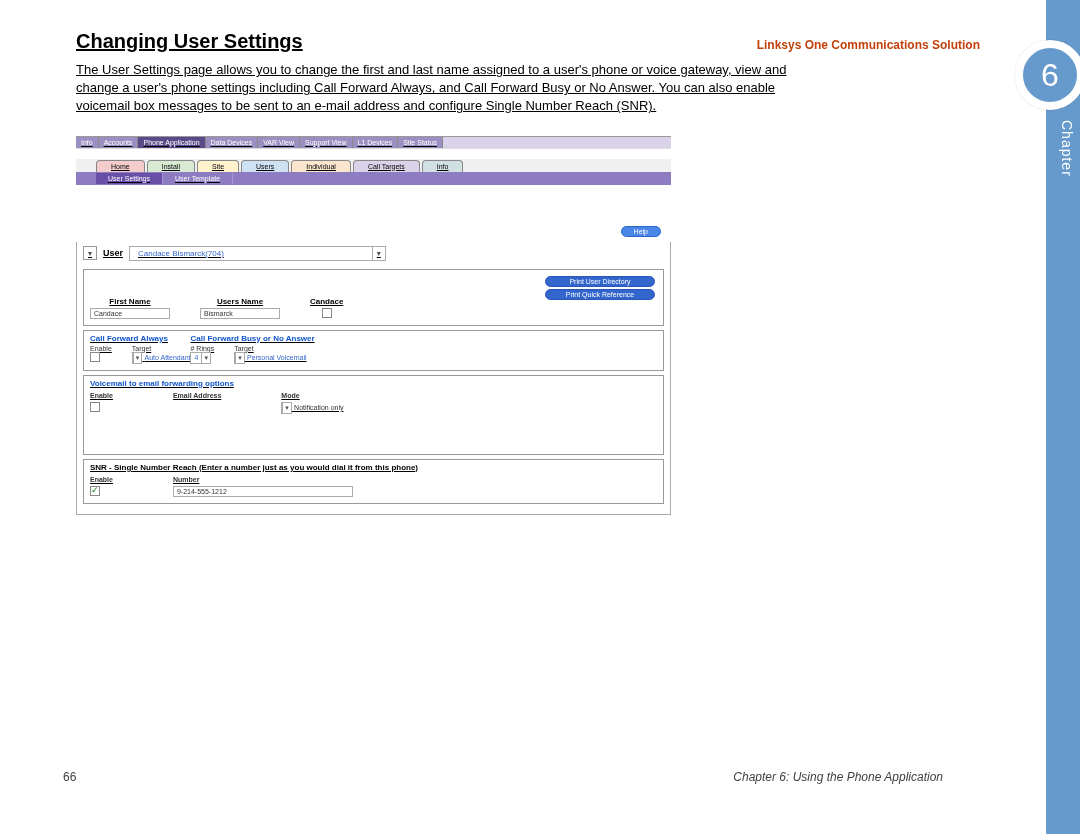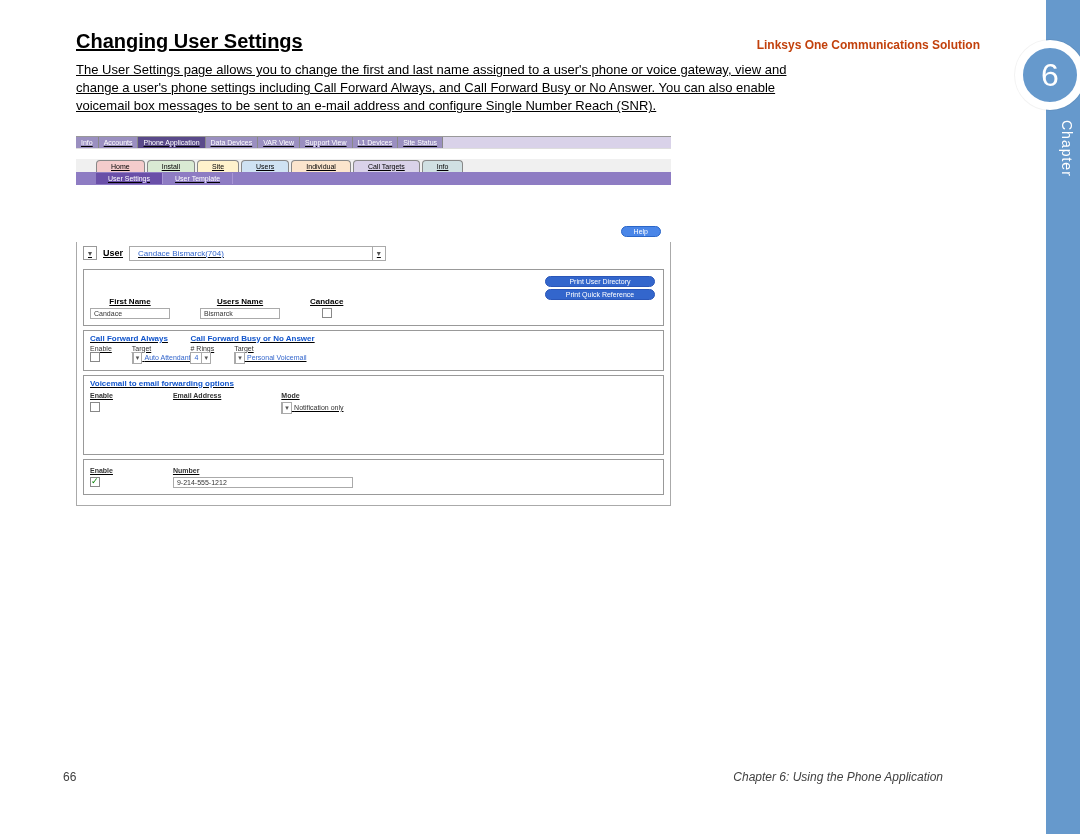--- a/index.html
+++ b/index.html
@@ -182,20 +182,21 @@
               <span class="num-drop">
                   <span class="a">▾</span>
                 </span>
               <span class="small-label">Notification only</span>
             </div>
           </div>
         </div>
       </div>
 
       <div class="panel">
+        <div style="font-weight:bold;font-size:8px">SNR - Single Number Reach (Enter a number just as you would dial it from this phone)</div>
         <div style="display:flex;gap:60px;margin-top:4px">
           <div>
             <div class="small-label bold">Enable</div>
             <div style="margin-top:3px"><span class="checkbox checked"></span></div>
           </div>
           <div>
             <div class="small-label bold">Number</div>
             <div style="margin-top:3px"><span class="input-box" style="min-width:180px">9-214-555-1212</span></div>
           </div>
         </div>

